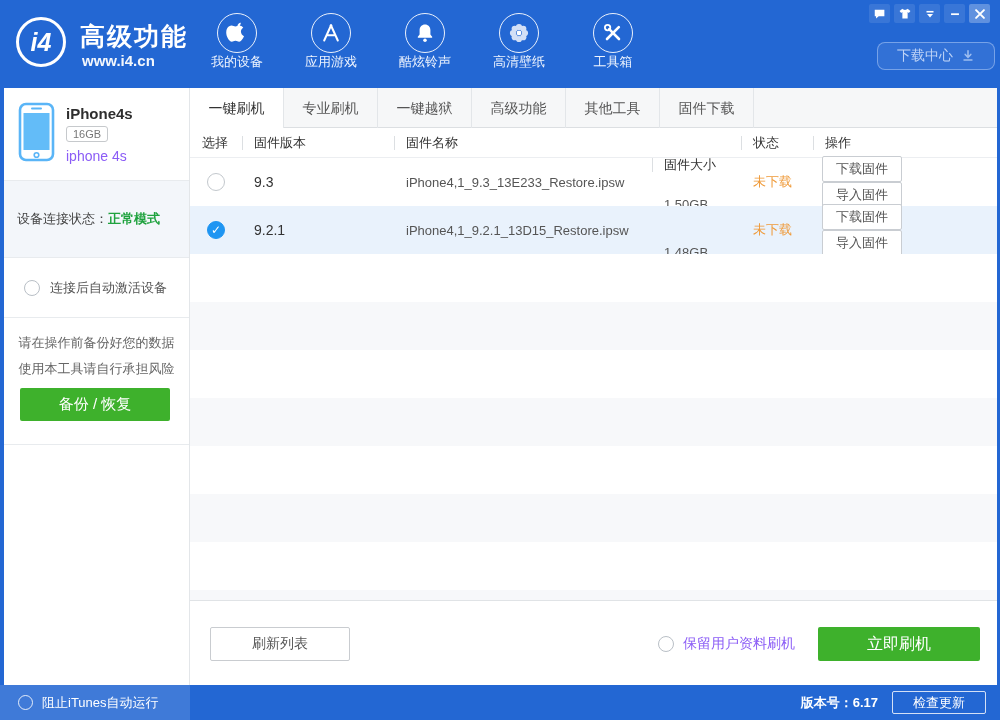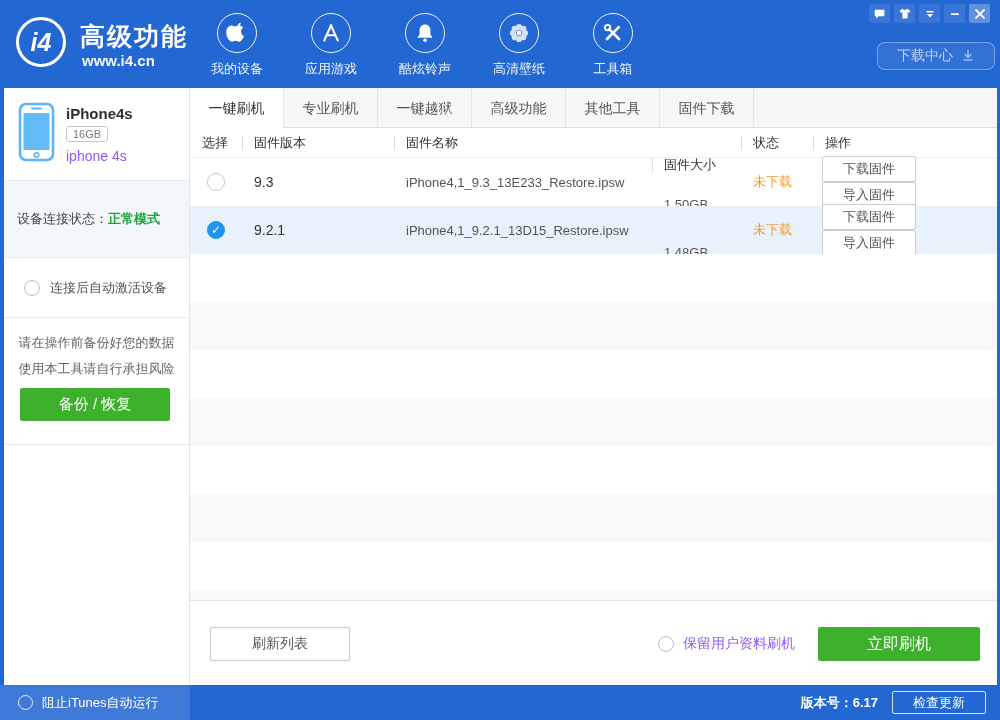--- a/index.html
+++ b/index.html
@@ -11,21 +11,21 @@
   .logo-circle { position:absolute; left:16px; top:17px; width:50px; height:50px; border:3px solid #fff; border-radius:50%;
     display:flex; align-items:center; justify-content:center; font-size:25px; font-weight:bold; font-style:italic; }
   .brand-name { position:absolute; left:80px; top:20px; font-size:25px; font-weight:bold; letter-spacing:2px; }
   .brand-site { position:absolute; left:82px; top:52px; font-size:15px; font-weight:bold; opacity:.95; }
 
   .nav { position:absolute; left:190px; top:0; height:88px; display:flex; }
   .nav-item { width:94px; height:88px; display:flex; flex-direction:column; align-items:center; padding-top:13px; cursor:pointer; }
   .nav-item.active { background:rgba(255,255,255,.15); }
   .nav-circle { width:40px; height:40px; border:1.5px solid rgba(255,255,255,.9); border-radius:50%;
     display:flex; align-items:center; justify-content:center; }
-  .nav-label { margin-top:7px; font-size:13px; color:#eef4fe; }
+  .nav-label { font-size:13px; color:#eef4fe; }
 
   .win-controls { position:absolute; top:4px; right:10px; display:flex; gap:4px; }
   .win-btn { width:21px; height:19px; display:flex; align-items:center; justify-content:center;
     background:rgba(255,255,255,.10); border-radius:2px; cursor:pointer; }
   .win-btn.close { background:rgba(255,255,255,.28); }
 
   .dl-center { position:absolute; right:5px; top:42px; width:118px; height:28px; border:1px solid rgba(175,202,245,.55);
     background:rgba(255,255,255,.07); border-radius:8px; display:flex; align-items:center; justify-content:center;
     gap:8px; color:#bed3f6; font-size:14px; cursor:pointer; }
 
@@ -67,21 +67,21 @@
   .th + .th::before { content:""; position:absolute; left:0; top:8px; height:14px; width:1px; background:#dcdfe2; }
   .row { position:absolute; left:190px; right:3px; height:48px; display:flex; align-items:center; font-size:13px; color:#555; }
   .row.selected { background:#e9f2fc; }
   .cell { padding-left:12px; }
   .cell.c-sel { padding-left:17px; }
   .cell.c-ver { font-size:14px; color:#333; }
   .cell.c-stat { color:#ef9a39; }
   .row-radio { width:18px; height:18px; border:1px solid #c3c8cd; border-radius:50%; background:#fff; cursor:pointer;
     display:flex; align-items:center; justify-content:center; }
   .row-radio.checked { background:#1e95f2; border-color:#1e95f2; color:#fff; font-size:12px; font-weight:bold; }
-  .mini-btn { height:26px; padding:0 20px; border:1px solid #c9cdd2; border-radius:2px; background:#fff; color:#555;
+  .mini-btn { height:26px; padding:0 13px; border:1px solid #c9cdd2; border-radius:2px; background:#fff; color:#555;
     font-size:13px; margin-right:8px; cursor:pointer; font-family:inherit; }
   .empty-area { position:absolute; left:190px; right:3px; top:254px; height:347px;
     background:repeating-linear-gradient(to bottom,#fff 0 48px,#f7f8fa 48px 96px); border-bottom:1px solid #e0e3e6; }
 
   
   .actions { position:absolute; left:190px; right:3px; top:602px; height:83px; background:#fff; }
   .refresh-btn { position:absolute; left:20px; top:25px; width:140px; height:34px; background:#fff;
     border:1px solid #c9ccd0; border-radius:2px; color:#555; font-size:14px; cursor:pointer; font-family:inherit; }
   .keep-wrap { position:absolute; left:468px; top:33px; display:flex; align-items:center; gap:9px; font-size:14px; color:#8b5cf6; }
   .flash-btn { position:absolute; right:17px; top:25px; width:162px; height:34px; background:#3eb12c; border:none;

